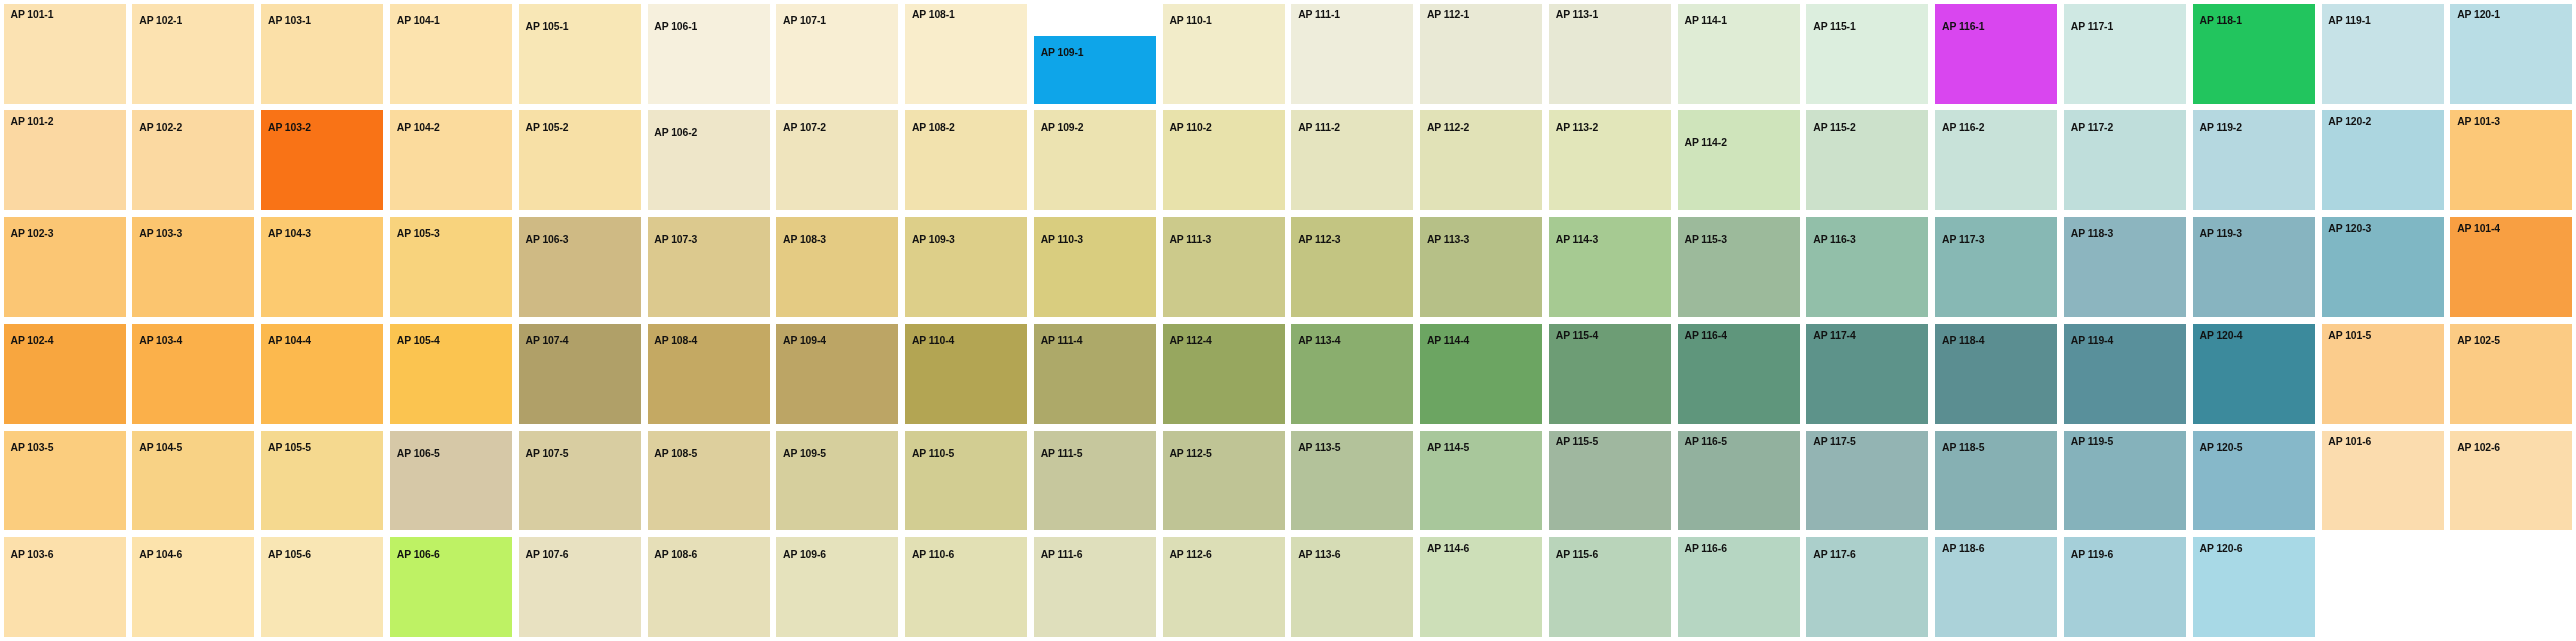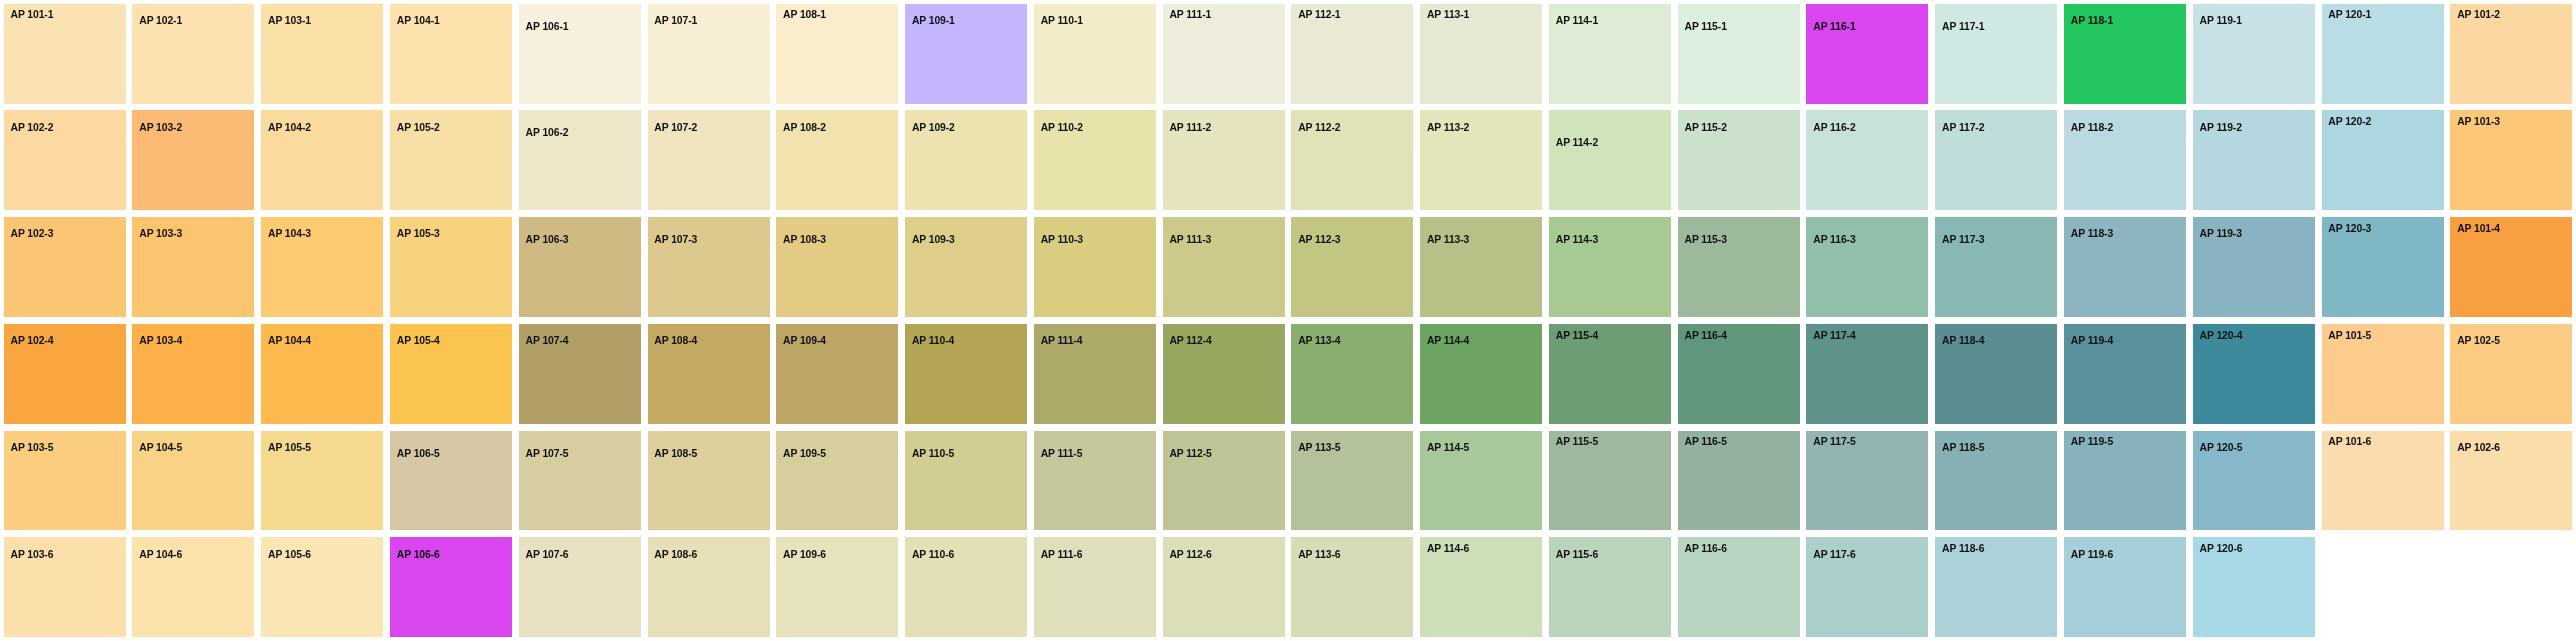--- a/index.html
+++ b/index.html
@@ -55,30 +55,33 @@
     </div>
     <div class="swatch off2" style="background: rgb(252, 226, 176);">
       <span class="swatch-label" style="color: rgb(17, 17, 17);">AP 102-1</span>
     </div>
     <div class="swatch off2" style="background: rgb(251, 224, 168);">
       <span class="swatch-label" style="color: rgb(17, 17, 17);">AP 103-1</span>
     </div>
     <div class="swatch off2" style="background: rgb(252, 227, 174);">
       <span class="swatch-label" style="color: rgb(17, 17, 17);">AP 104-1</span>
     </div>
+    <div class="swatch off3" style="background: rgb(248, 231, 182);">
+      <span class="swatch-label" style="color: rgb(17, 17, 17);">AP 105-1</span>
+    </div>
     <div class="swatch off3" style="background: rgb(246, 240, 221);">
       <span class="swatch-label" style="color: rgb(17, 17, 17);">AP 106-1</span>
     </div>
     <div class="swatch off2" style="background: rgb(248, 238, 211);">
       <span class="swatch-label" style="color: rgb(17, 17, 17);">AP 107-1</span>
     </div>
     <div class="swatch off1" style="background: rgb(249, 237, 203);">
       <span class="swatch-label" style="color: rgb(17, 17, 17);">AP 108-1</span>
     </div>
-    <div class="swatch off2" style="background: #c4b5fd;">
+    <div class="swatch off2" style="background: #0ea5e9; margin-top: 32px;">
       <span class="swatch-label" style="color: rgb(17, 17, 17);">AP 109-1</span>
     </div>
     <div class="swatch off2" style="background: rgb(242, 236, 201);">
       <span class="swatch-label" style="color: rgb(17, 17, 17);">AP 110-1</span>
     </div>
     <div class="swatch off1" style="background: rgb(238, 237, 219);">
       <span class="swatch-label" style="color: rgb(17, 17, 17);">AP 111-1</span>
     </div>
     <div class="swatch off1" style="background: rgb(233, 233, 213);">
       <span class="swatch-label" style="color: rgb(17, 17, 17);">AP 112-1</span>
@@ -106,21 +109,21 @@
     </div>
     <div class="swatch off1" style="background: rgb(185, 221, 229);">
       <span class="swatch-label" style="color: rgb(17, 17, 17);">AP 120-1</span>
     </div>
     <div class="swatch off1" style="background: rgb(251, 216, 162);">
       <span class="swatch-label" style="color: rgb(17, 17, 17);">AP 101-2</span>
     </div>
     <div class="swatch off2" style="background: rgb(251, 217, 161);">
       <span class="swatch-label" style="color: rgb(17, 17, 17);">AP 102-2</span>
     </div>
-    <div class="swatch off2" style="background: #fdba74;">
+    <div class="swatch off2" style="background: #f97316;">
       <span class="swatch-label" style="color: rgb(17, 17, 17);">AP 103-2</span>
     </div>
     <div class="swatch off2" style="background: rgb(251, 219, 157);">
       <span class="swatch-label" style="color: rgb(17, 17, 17);">AP 104-2</span>
     </div>
     <div class="swatch off2" style="background: rgb(247, 224, 166);">
       <span class="swatch-label" style="color: rgb(17, 17, 17);">AP 105-2</span>
     </div>
     <div class="swatch off3" style="background: rgb(238, 230, 201);">
       <span class="swatch-label" style="color: rgb(17, 17, 17);">AP 106-2</span>
@@ -151,23 +154,20 @@
     </div>
     <div class="swatch off2" style="background: rgb(204, 225, 203);">
       <span class="swatch-label" style="color: rgb(17, 17, 17);">AP 115-2</span>
     </div>
     <div class="swatch off2" style="background: rgb(200, 226, 217);">
       <span class="swatch-label" style="color: rgb(17, 17, 17);">AP 116-2</span>
     </div>
     <div class="swatch off2" style="background: rgb(191, 222, 219);">
       <span class="swatch-label" style="color: rgb(17, 17, 17);">AP 117-2</span>
     </div>
-    <div class="swatch off2" style="background: rgb(187, 217, 224);">
-      <span class="swatch-label" style="color: rgb(17, 17, 17);">AP 118-2</span>
-    </div>
     <div class="swatch off2" style="background: rgb(181, 216, 224);">
       <span class="swatch-label" style="color: rgb(17, 17, 17);">AP 119-2</span>
     </div>
     <div class="swatch off1" style="background: rgb(172, 214, 224);">
       <span class="swatch-label" style="color: rgb(17, 17, 17);">AP 120-2</span>
     </div>
     <div class="swatch off1" style="background: rgb(252, 200, 120);">
       <span class="swatch-label" style="color: rgb(17, 17, 17);">AP 101-3</span>
     </div>
     <div class="swatch off2" style="background: rgb(251, 198, 116);">
@@ -352,21 +352,21 @@
     </div>
     <div class="swatch off2" style="background: rgb(252, 224, 171);">
       <span class="swatch-label" style="color: rgb(17, 17, 17);">AP 103-6</span>
     </div>
     <div class="swatch off2" style="background: rgb(252, 227, 172);">
       <span class="swatch-label" style="color: rgb(17, 17, 17);">AP 104-6</span>
     </div>
     <div class="swatch off2" style="background: rgb(249, 230, 180);">
       <span class="swatch-label" style="color: rgb(17, 17, 17);">AP 105-6</span>
     </div>
-    <div class="swatch off2" style="background: #d946ef;">
+    <div class="swatch off2" style="background: #bef264;">
       <span class="swatch-label" style="color: rgb(17, 17, 17);">AP 106-6</span>
     </div>
     <div class="swatch off2" style="background: rgb(232, 225, 193);">
       <span class="swatch-label" style="color: rgb(17, 17, 17);">AP 107-6</span>
     </div>
     <div class="swatch off2" style="background: rgb(230, 223, 184);">
       <span class="swatch-label" style="color: rgb(17, 17, 17);">AP 108-6</span>
     </div>
     <div class="swatch off2" style="background: rgb(229, 226, 188);">
       <span class="swatch-label" style="color: rgb(17, 17, 17);">AP 109-6</span>

